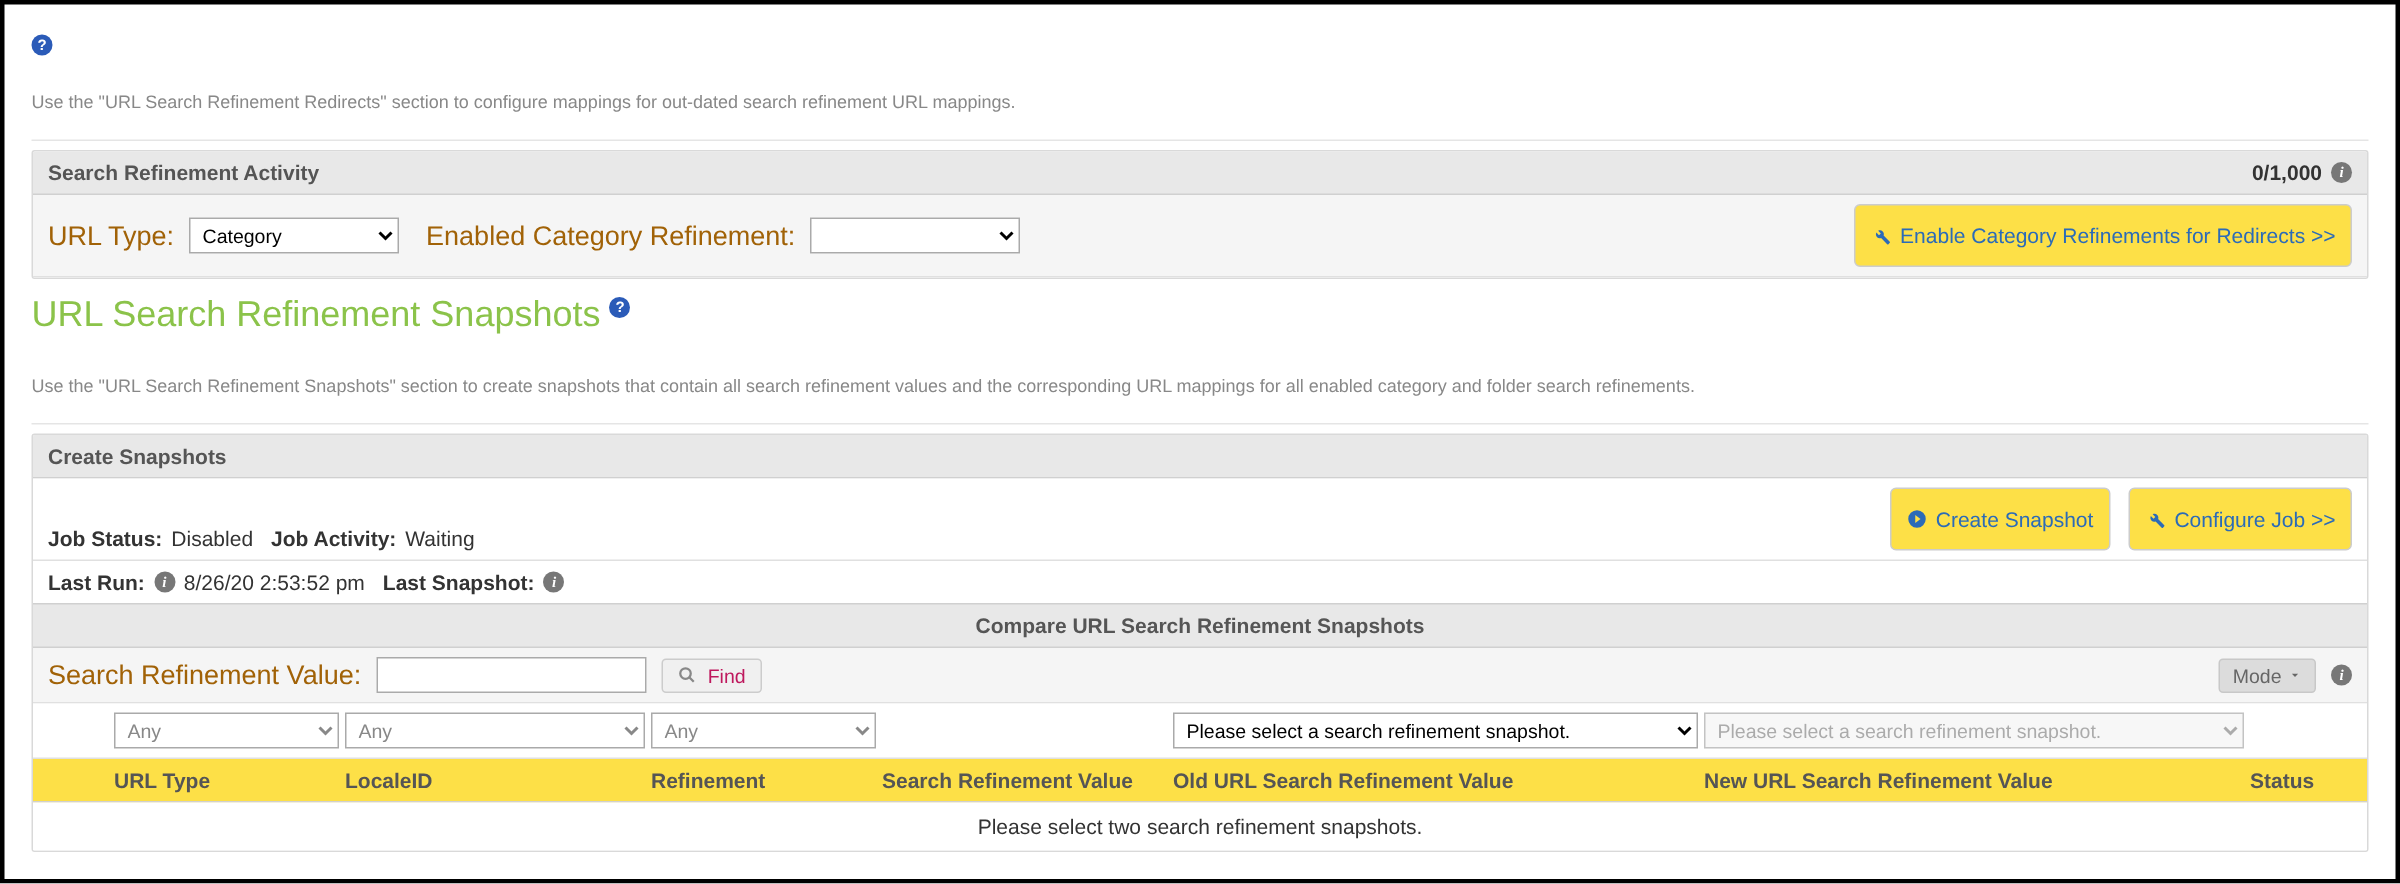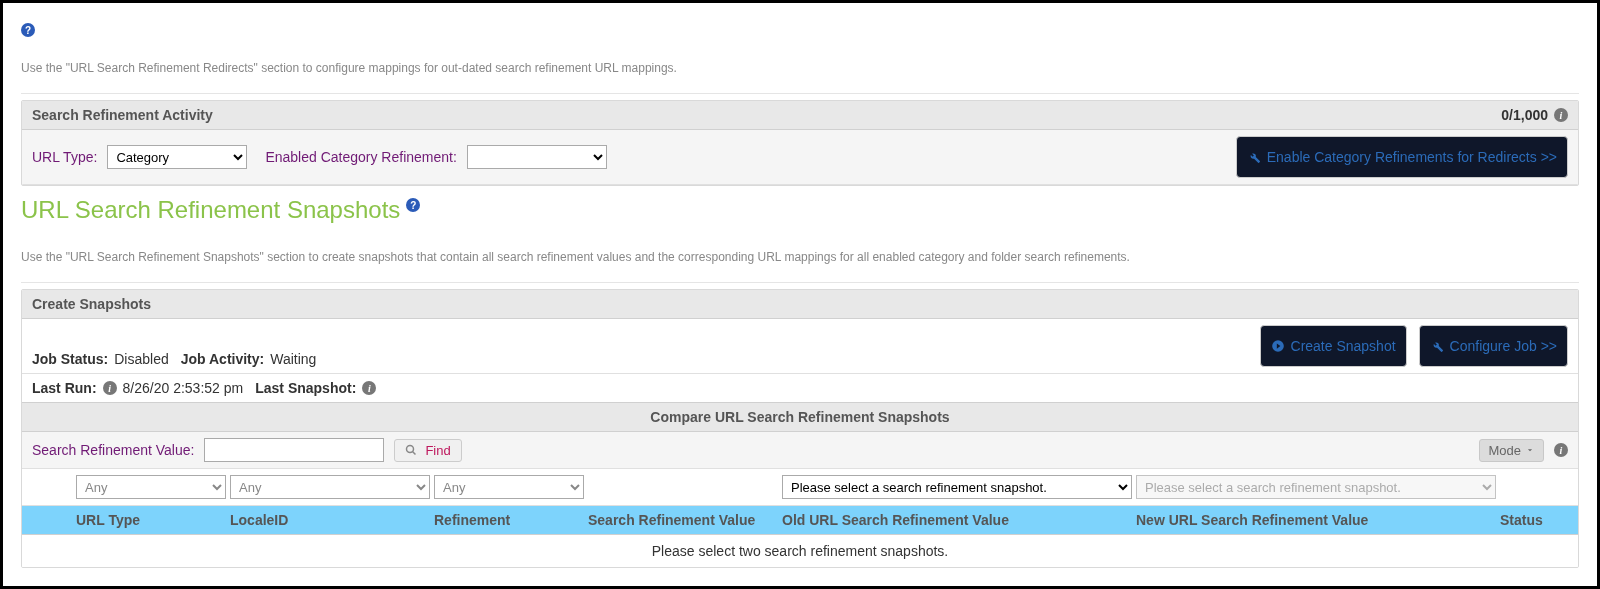--- a/index.html
+++ b/index.html
@@ -97,35 +97,35 @@
     border-bottom: 1px solid #e0e0e0;
   }
   .panel-row-white {
     background: #fff;
     padding: 6px 10px;
     display: flex;
     align-items: flex-end;
     gap: 12px;
     border-bottom: 1px solid #e0e0e0;
   }
-  .label { color: #701a75; font-size: 14px; }
+  .label { color: #a16207; font-size: 18px; }
   .bold { font-weight: bold; }
   select {
     font-size: 13px;
     padding: 2px 4px;
     border: 1px solid #aaa;
     background: #fff;
     height: 24px;
   }
   select.wide { min-width: 140px; }
   .btn-link {
     display: inline-flex;
     align-items: center;
     gap: 6px;
-    background: #0f172a;
+    background: #fde047;
     border: 1px solid #ccc;
     border-radius: 4px;
     padding: 12px 10px;
     color: #2b6bb8;
     font-size: 14px;
     cursor: pointer;
   }
   .btn-link svg { flex-shrink: 0; }
   .spacer { flex: 1; }
   .status-row { display:flex; align-items:center; gap: 6px; font-size:14px;}
@@ -165,21 +165,21 @@
     padding:6px 10px;
     display:grid;
     grid-template-columns: 40px 150px 200px 150px 190px 350px 360px 80px;
     gap:4px;
     align-items:center;
     border-bottom:1px solid #e0e0e0;
   }
   .filter-row select { width:100%; color:#888;}
   .filter-row select.dark { color:#000; }
   .header-row {
-    background:#7dd3fc;
+    background:#fde047;
     padding:6px 10px;
     display:grid;
     grid-template-columns: 40px 150px 200px 150px 190px 350px 360px 80px;
     gap:4px;
     align-items:center;
     border-bottom:1px solid #d0d0d0;
     font-weight:bold;
     color:#555;
     font-size:14px;
   }

